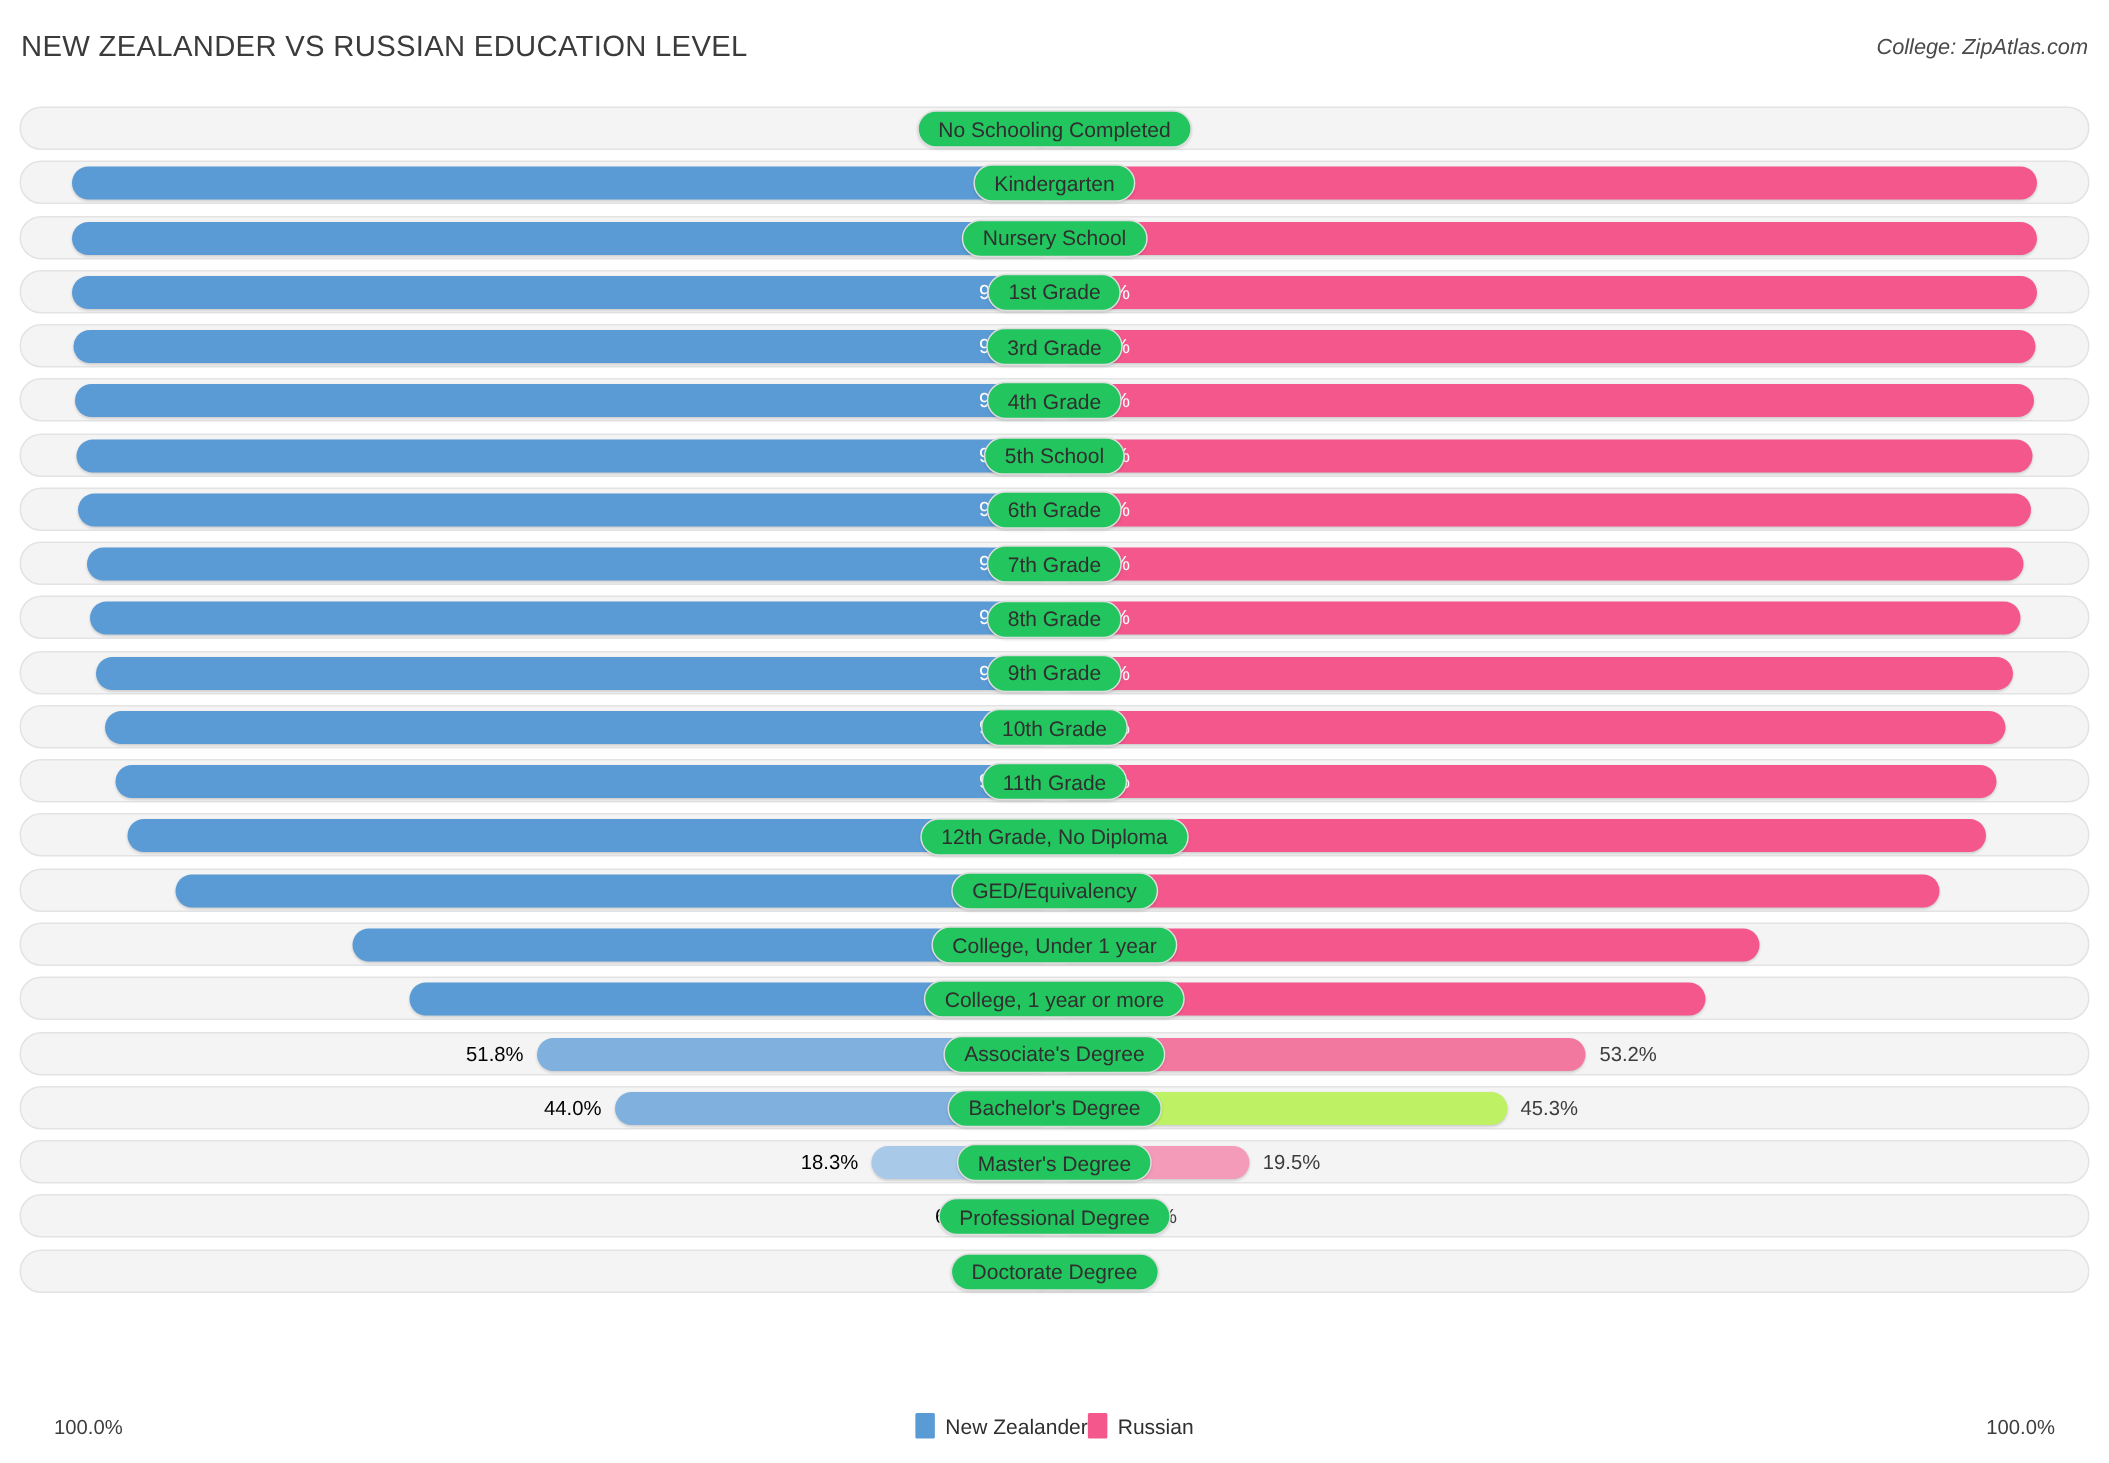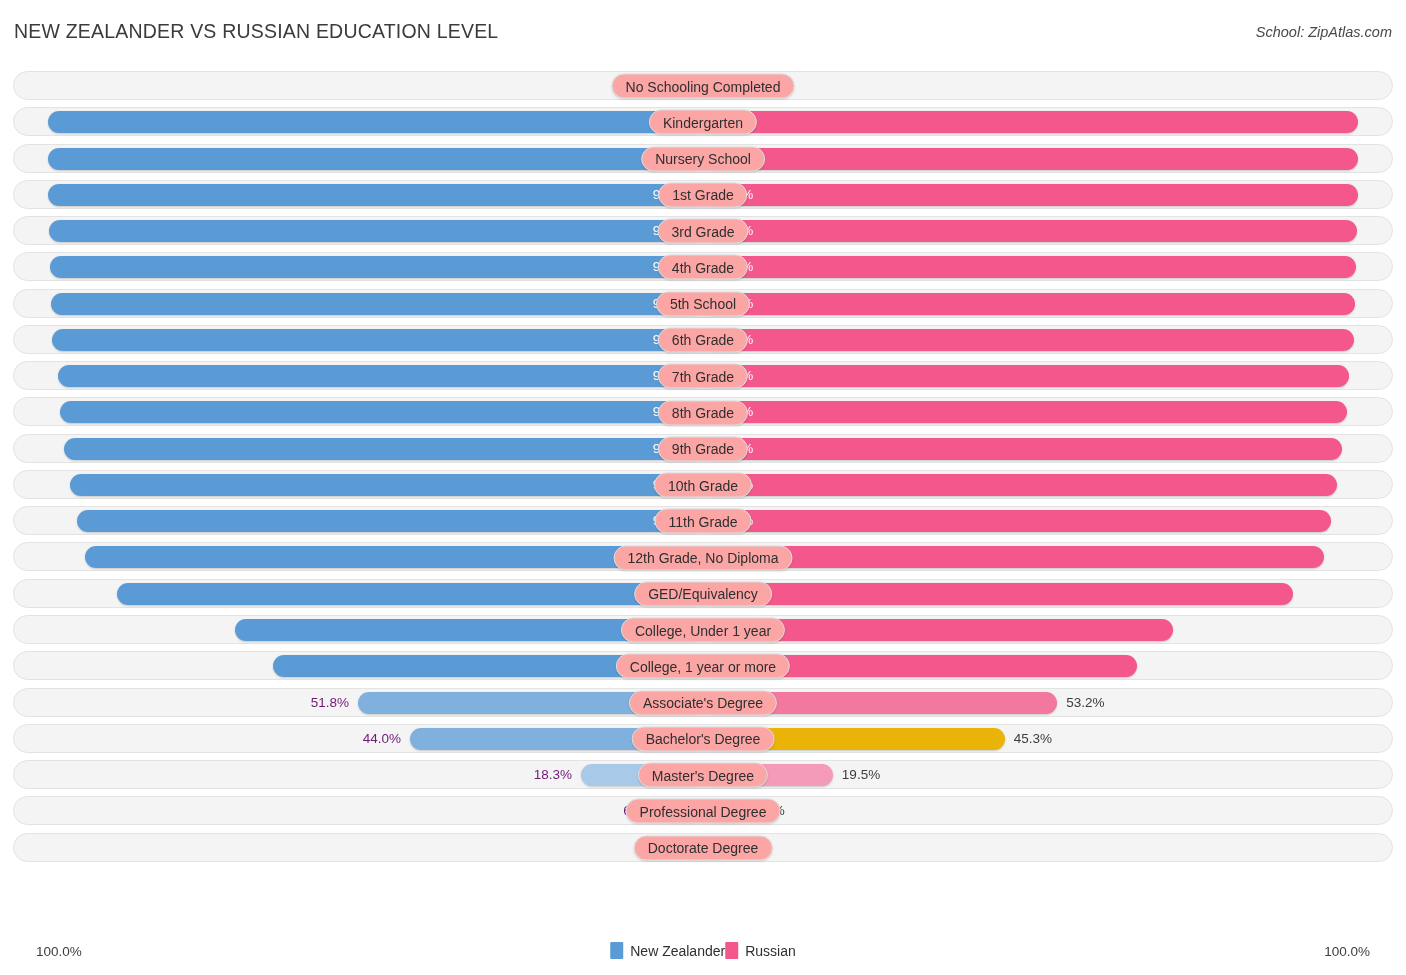--- a/index.html
+++ b/index.html
@@ -49,27 +49,27 @@
   }
   .bar.l { right: 0; }
   .bar.r { left: 0; text-align: center; }
 
   .val {
     position: absolute; top: 50%; transform: translateY(-50%);
     font-size: 13.5px; white-space: nowrap; line-height: 1;
   }
   .val.inL { right: 12px; color: #ffffff; }
   .val.inR { left: 12px;  color: #ffffff; }
-  .val.outL { left: -9px; transform: translate(-100%, -50%); color: #701a75; }
+  .val.outL { left: -9px; transform: translate(-100%, -50%); color: #000000; }
   .val.outR { right: -9px; transform: translate(100%, -50%); color: #3d3d3d; }
 
   .clabel {
     position: absolute; left: 50%; top: 50%;
     transform: translate(-50%, -50%);
-    background: #fca5a5;
+    background: #22c55e;
     border: 1px solid #dedede;
     border-radius: 13px;
     padding: 3.5px 13px;
     font-size: 14px; color: #2f2f2f;
     white-space: nowrap;
     box-shadow: 0 1px 2px rgba(0,0,0,.14);
     z-index: 4;
   }
 
   
@@ -84,21 +84,21 @@
   .sw { width: 13px; height: 17px; border-radius: 1px; display: block; }
   .lgt { font-size: 14px; color: #2f2f2f; white-space: nowrap; }
 </style>
 </head>
 <body>
 
 <div id="root">
 
   <div class="hdr">
     <div class="title">NEW ZEALANDER VS RUSSIAN EDUCATION LEVEL</div>
-    <div class="source">School: ZipAtlas.com</div>
+    <div class="source">College: ZipAtlas.com</div>
   </div>
 
   <div class="rows" id="rows">
       <div class="row">
         <div class="track"></div>
         <div class="halfL">
           <div class="bar l" style="width:18px;background:#a9c9e8">
             <span class="val outL">1.7%</span>
           </div>
         </div>
@@ -348,21 +348,21 @@
         <div class="clabel">Associate's Degree</div>
       </div>
       <div class="row">
         <div class="track"></div>
         <div class="halfL">
           <div class="bar l" style="width:293.04px;background:#7fb0de">
             <span class="val outL">44.0%</span>
           </div>
         </div>
         <div class="halfR">
-          <div class="bar r" style="width:301.698px;background:#eab308">
+          <div class="bar r" style="width:301.698px;background:#bef264">
             <span class="val outR">45.3%</span>
           </div>
         </div>
         <div class="clabel">Bachelor's Degree</div>
       </div>
       <div class="row">
         <div class="track"></div>
         <div class="halfL">
           <div class="bar l" style="width:121.87800000000001px;background:#a9c9e8">
             <span class="val outL">18.3%</span>

